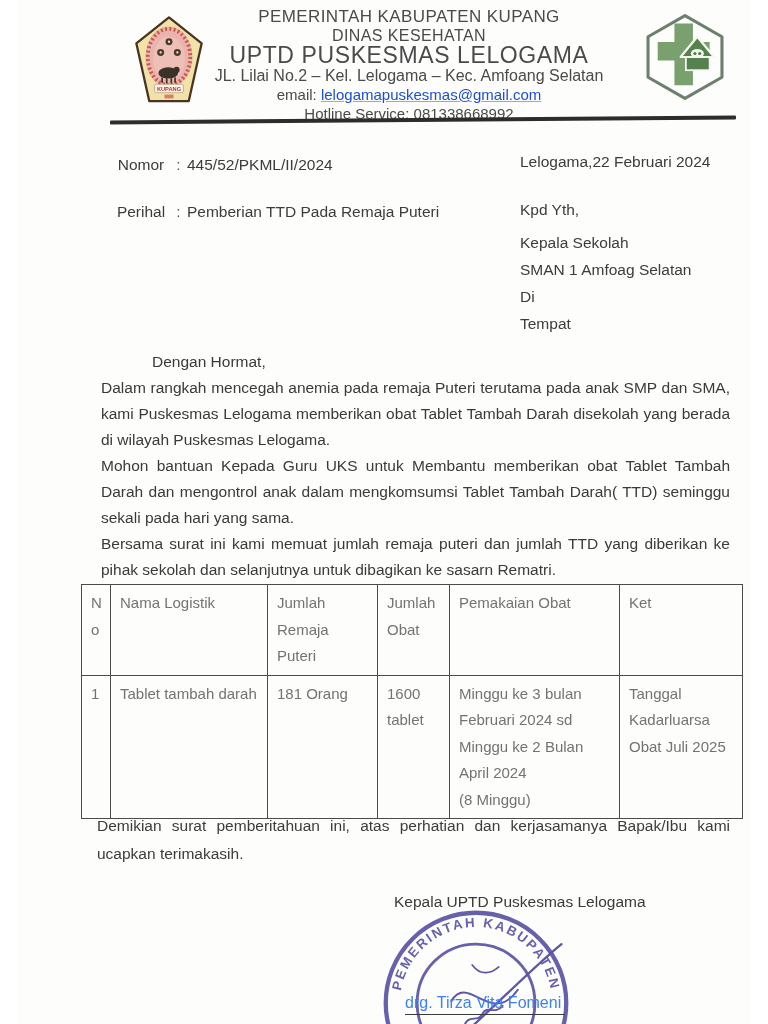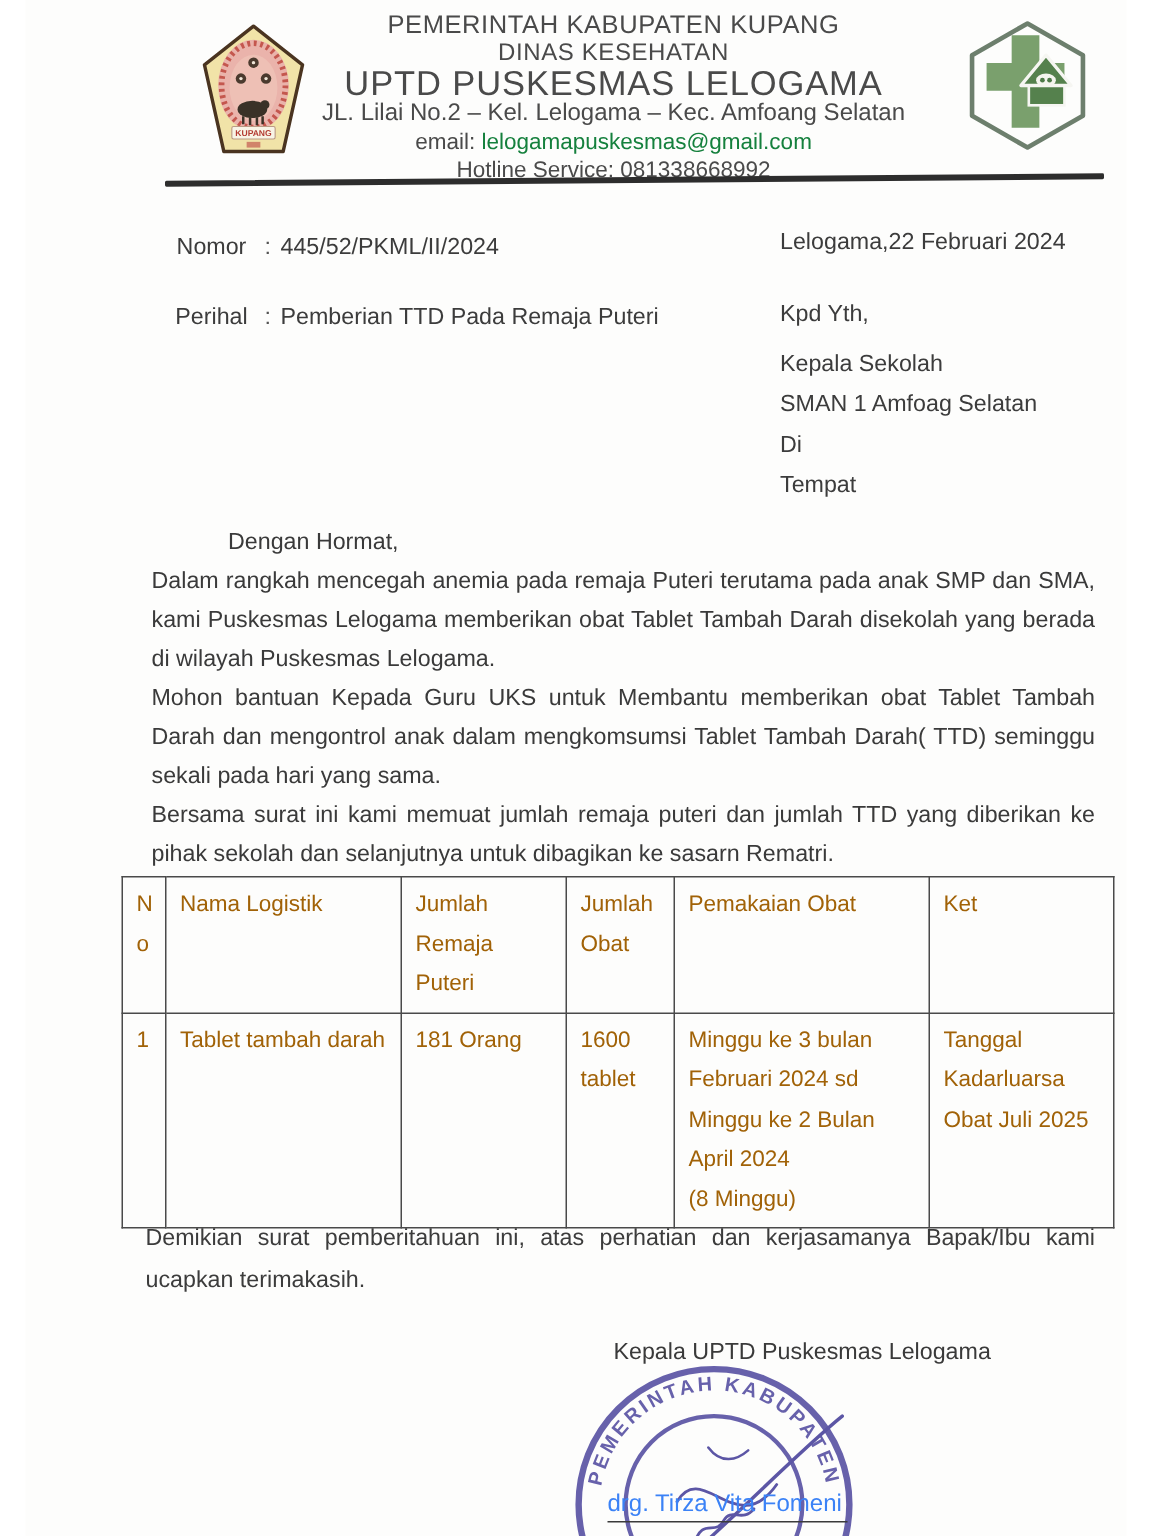--- a/index.html
+++ b/index.html
@@ -10,21 +10,21 @@
     font-family:"Liberation Sans", sans-serif; color:#3c3c3c;
   }
 
   
   .lh-center { position:absolute; left:112px; top:8px; width:560px; text-align:center; color:#4a4a4a; }
   .lh1 { font-size:17px; line-height:18px; letter-spacing:.4px; }
   .lh2 { font-size:16px; line-height:17px; margin-top:1px; letter-spacing:.4px; }
   .lh3 { font-size:23px; line-height:18px; margin-top:2px; letter-spacing:.6px; }
   .lh-addr { font-size:16px; line-height:19px; margin-top:2px; }
   .lh-email { font-size:15px; line-height:17px; margin-top:1px; }
-  .email-link { color:#15803d; text-decoration-color:#97a7d6; }
+  .email-link { color:#1d4ed8; text-decoration:underline; text-decoration-color:#97a7d6; }
   .lh-hotline { font-size:15px; line-height:17px; margin-top:2px; }
 
   .logo-left  { position:absolute; left:114px; top:8px;  width:76px;  height:104px; }
   .logo-right { position:absolute; left:620px; top:13px; width:96px;  height:88px; }
   .logo-left svg, .logo-right svg { width:100%; height:100%; }
 
   .rule { position:absolute; top:118px; left:93px; width:626px; height:4px;
           background:#2d2d2d; transform:rotate(-0.45deg); border-radius:1px; }
 
   
@@ -41,36 +41,36 @@
 
   
   .body-text { position:absolute; top:349px; left:84px; width:629px;
                font-size:15.5px; line-height:26px; text-align:justify; color:#3a3a3a; }
   .greeting { text-align:left; text-indent:51px; }
   .body-text p { margin:0; }
 
   
   table.logistics { position:absolute; top:584px; left:64px; width:661px;
                     border-collapse:collapse; table-layout:fixed;
-                    font-size:15px; color:#a16207; }
+                    font-size:15px; color:#737373; }
   table.logistics th, table.logistics td {
     border:1.6px solid #4a4a4a; padding:5px 9px;
     vertical-align:top; font-weight:normal; text-align:left;
     line-height:26.5px; white-space:pre-line; overflow:hidden;
   }
   table.logistics thead tr { height:82px; }
   table.logistics tbody tr { height:130px; }
   .c-no { padding-left:6px; padding-right:5px; word-break:break-all; }
   .cell-justify { text-align:justify; }
   .pad-tight { padding-right:17px; }
 
   
   .closing { position:absolute; top:812px; left:80px; width:633px;
              font-size:15.5px; line-height:28px; text-align:justify; }
-  .sig-title { position:absolute; top:893px; left:392px; font-size:15.5px; color:#3a3a3a; }
+  .sig-title { position:absolute; top:893px; left:377px; font-size:15.5px; color:#3a3a3a; }
   .sig-name  { position:absolute; top:994px; left:388px; font-size:16px; color:#3b82f6;
                border-bottom:1.6px solid #3b3b3b; padding:0 4px 2px 0; }
 
   .stamp { position:absolute; top:908px; left:364px; width:190px; height:190px;
            mix-blend-mode:multiply; opacity:.92; }
   .stamp svg { width:100%; height:100%; }
   .st-ring { fill:none; stroke:#5b54a6; stroke-width:4.5; }
   .st-ring.thin { stroke-width:3; }
   .st-text { fill:#5b54a6; font-family:"Liberation Sans", sans-serif;
              font-size:14px; font-weight:bold; letter-spacing:2.2px; }

